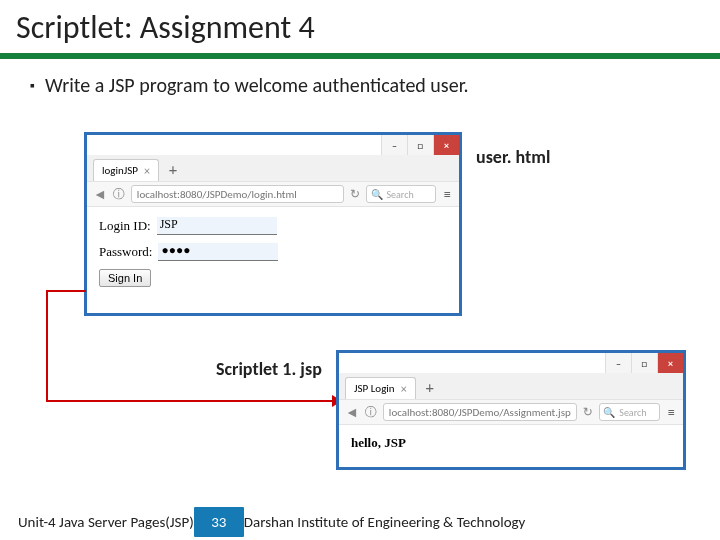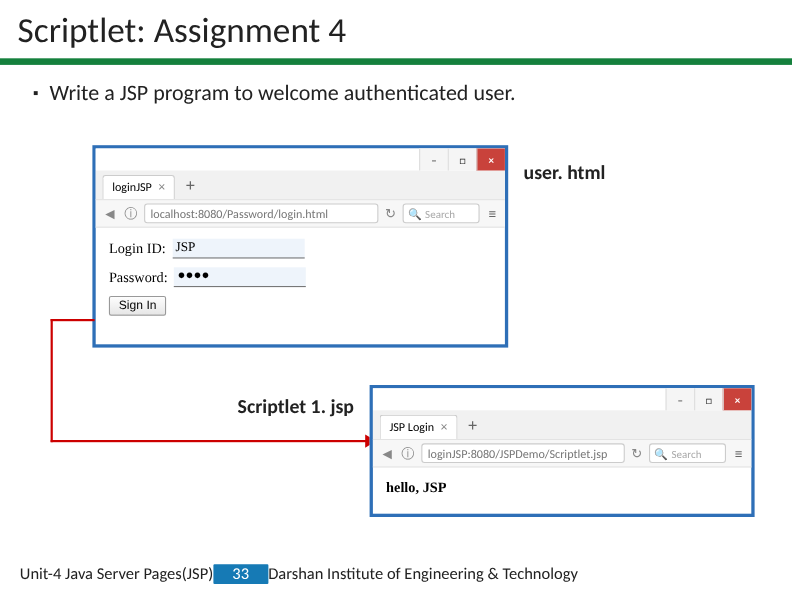--- a/index.html
+++ b/index.html
@@ -46,21 +46,21 @@
   .frow { display:flex; align-items:center; gap:6px; margin-bottom:8px;}
   .inp { height:18px; border:none; border-bottom:1px solid #777; background:#eef4fb; font-size:12px; padding:0 3px; min-width:120px;}
   .btn { font-size:11px; padding:2px 8px; border:1px solid #999; background:linear-gradient(#fdfdfd,#e6e6e6); border-radius:2px;}
   .label1 { position:absolute; left:476px; top:146px; font-size:18px; font-weight:bold; color:#222;}
   .label2 { position:absolute; left:216px; top:358px; font-size:18px; font-weight:bold; color:#222;}
   .arrow-v { position:absolute; left:46px; top:290px; width:2px; height:112px; background:#cc0000;}
   .arrow-h { position:absolute; left:46px; top:400px; width:288px; height:2px; background:#cc0000;}
   .arrow-top { position:absolute; left:46px; top:290px; width:40px; height:2px; background:#cc0000;}
   .arrowhead { position:absolute; left:332px; top:395px; width:0; height:0; border-top:6px solid transparent; border-bottom:6px solid transparent; border-left:10px solid #cc0000;}
   .footer { position:absolute; left:0; bottom:0; width:720px; height:36px; display:flex; align-items:center; padding:0 18px; font-size:15px; color:#222;}
-  .pagenum { background:#167ab5; color:#fff; width:50px; height:18px; display:flex; align-items:center; justify-content:center; font-size:15px; border-radius:1px;}
+  .pagenum { background:#167ab5; color:#fff; width:50px; height:30px; display:flex; align-items:center; justify-content:center; font-size:15px; border-radius:1px;}
 </style>
 </head>
 <body>
 
 <div class="title">Scriptlet: Assignment 4</div>
 <div class="bullet">
   <span class="sq">▪</span><span>Write a JSP program to welcome authenticated user.</span>
 </div>
 
 <div class="label1">user. html</div>
@@ -76,21 +76,21 @@
     <div class="tab">
       <span>loginJSP</span>
       <span class="tabclose">×</span>
     </div>
     <div class="tabplus">+</div>
   </div>
   <div class="addr">
     <span class="nav">◄</span>
     <span class="ic">ⓘ</span>
     <div class="urlf">
-        <span>localhost:8080/Password/login.html</span>
+        <span>localhost:8080/JSPDemo/login.html</span>
       </div>
     <span class="ic">↻</span>
     <div class="srch">
         <span>🔍</span>
         <span>Search</span>
       </div>
     <span class="hamb">≡</span>
   </div>
   <div class="page">
     <div class="frow">
@@ -122,21 +122,21 @@
     <div class="tab">
       <span>JSP Login</span>
       <span class="tabclose">×</span>
     </div>
     <div class="tabplus">+</div>
   </div>
   <div class="addr">
     <span class="nav">◄</span>
     <span class="ic">ⓘ</span>
     <div class="urlf">
-        <span>loginJSP:8080/JSPDemo/Scriptlet.jsp</span>
+        <span>localhost:8080/JSPDemo/Assignment.jsp</span>
       </div>
     <span class="ic">↻</span>
     <div class="srch">
         <span>🔍</span>
         <span>Search</span>
       </div>
     <span class="hamb">≡</span>
   </div>
   <div class="page">
     <b>hello, JSP</b>

